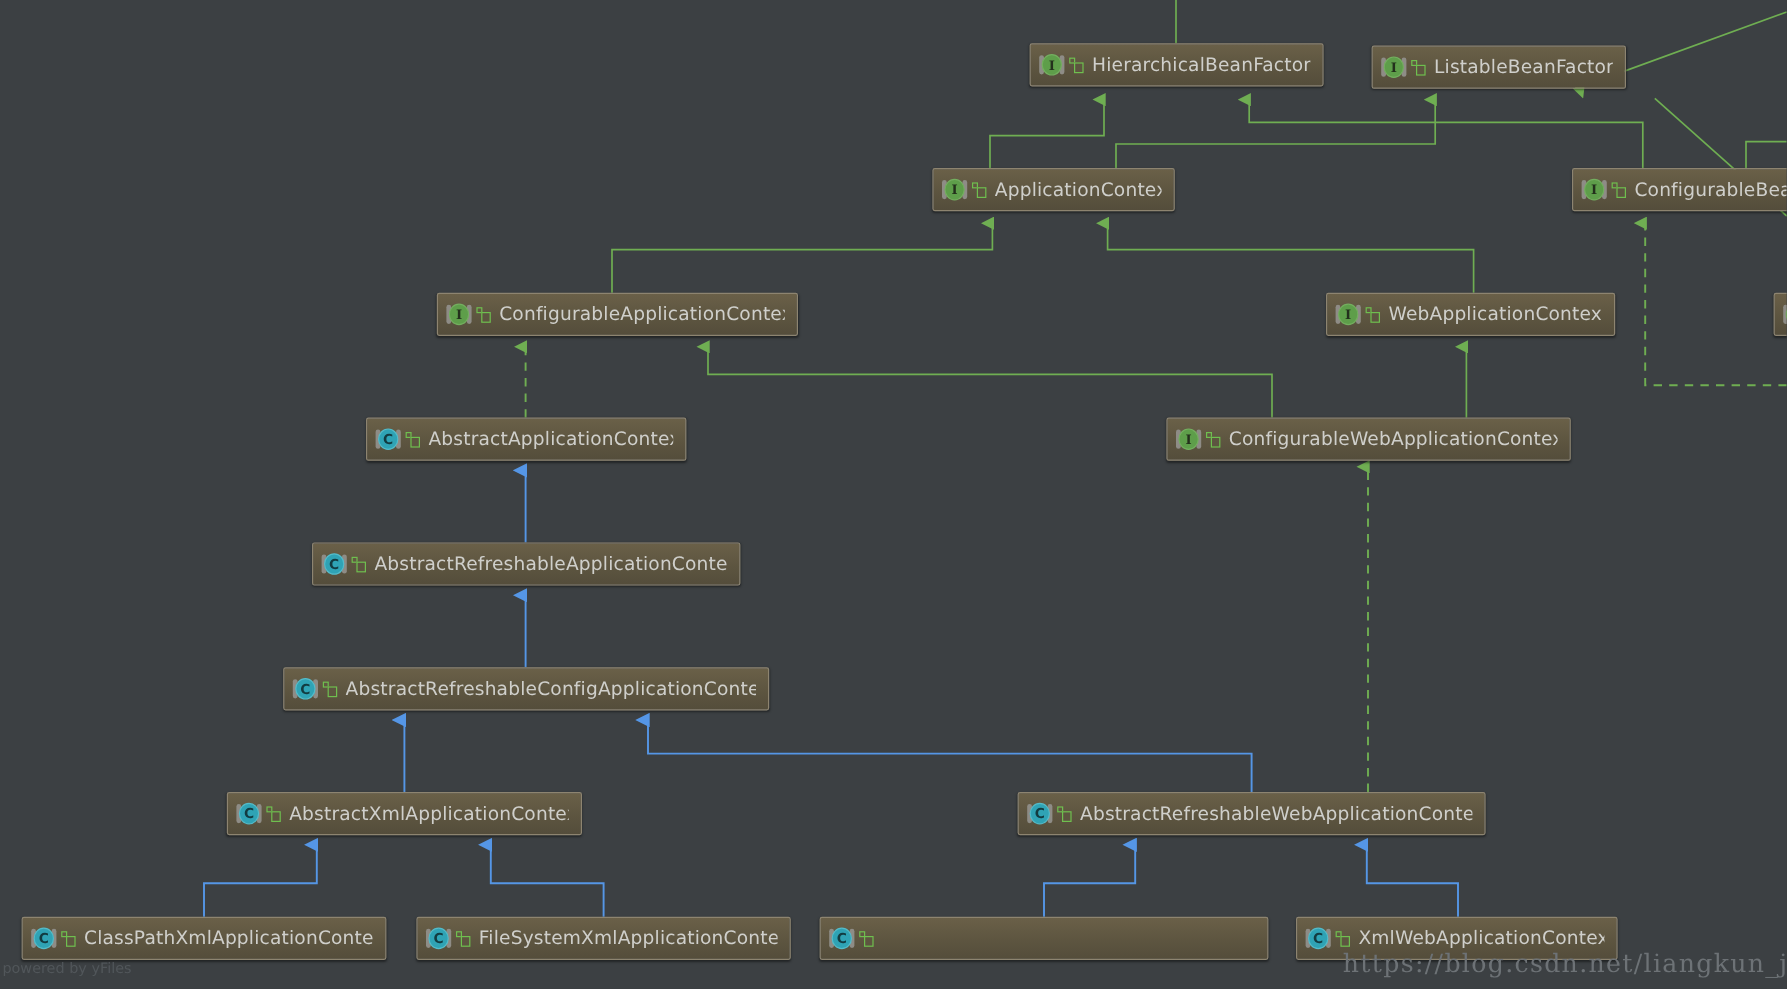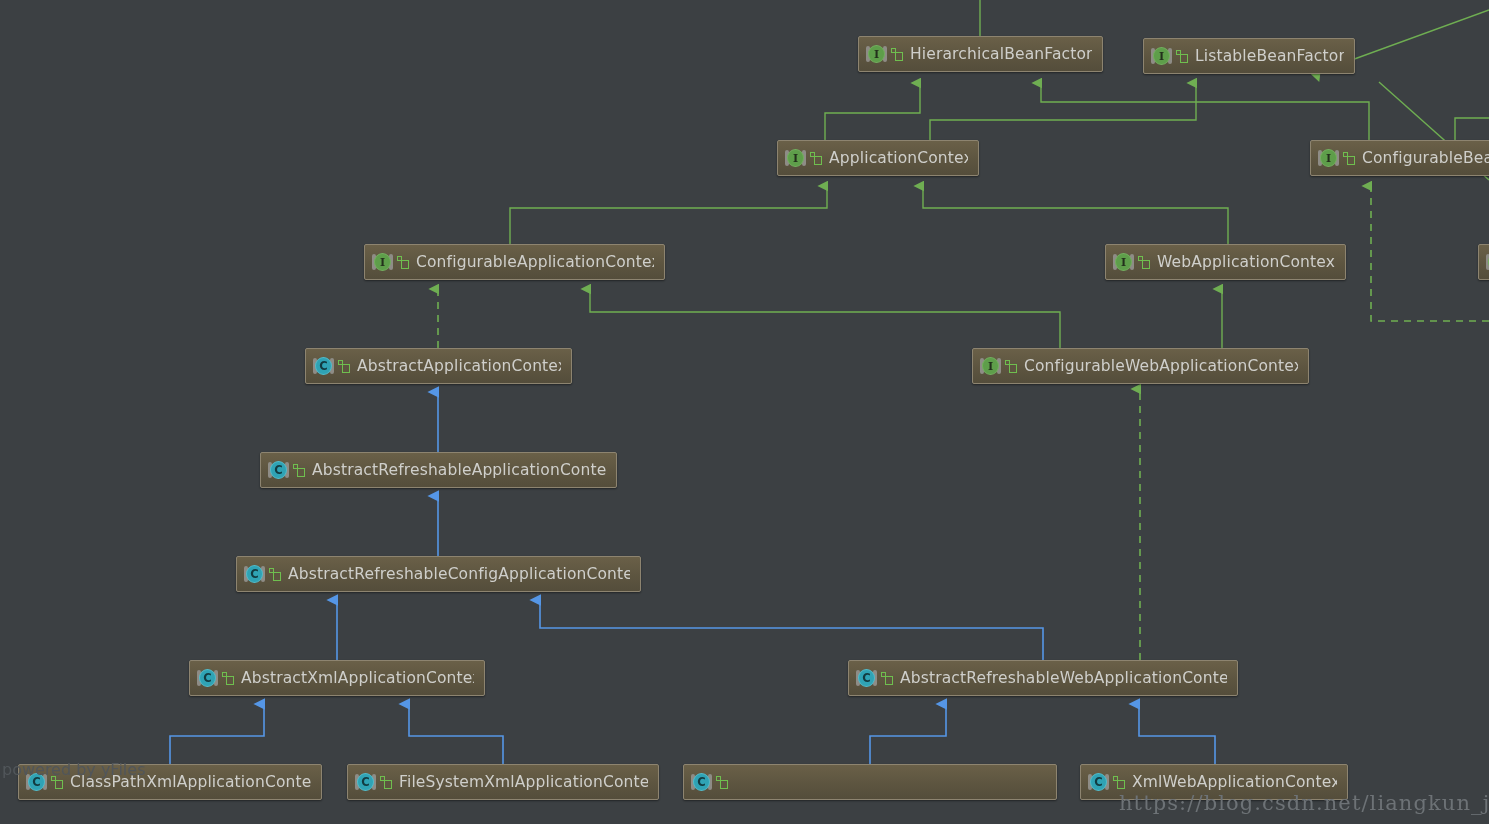--- a/index.html
+++ b/index.html
@@ -120,23 +120,23 @@
     font-family: "DejaVu Serif", "Liberation Serif", serif;
     font-size: 21px;
     letter-spacing: 1.1px;
     z-index: 8;
     white-space: nowrap;
     pointer-events: none;
   }
   .yfiles {
     position: absolute;
     left: 2px;
-    top: 760px;
+    top: 800px;
     color: #51565a;
-    font-size: 16px;
+    font-size: 12px;
     font-family: "DejaVu Sans", "Liberation Sans", sans-serif;
     white-space: nowrap;
     z-index: 8;
   }
 </style>
 </head>
 <body>
 
 <div id="stage">
 

